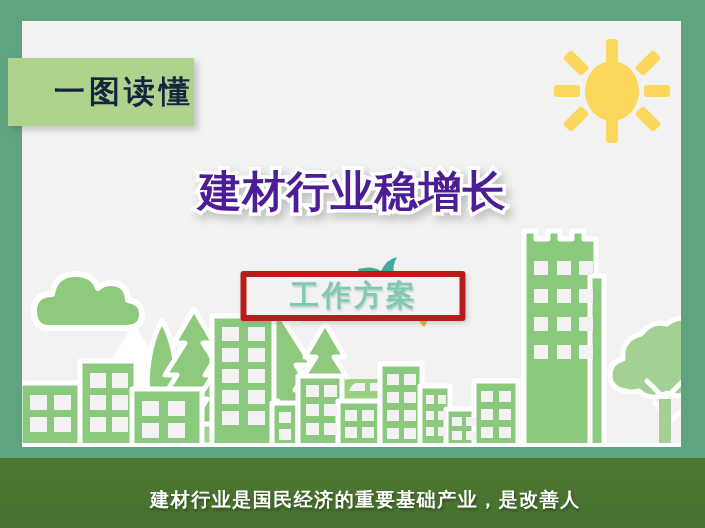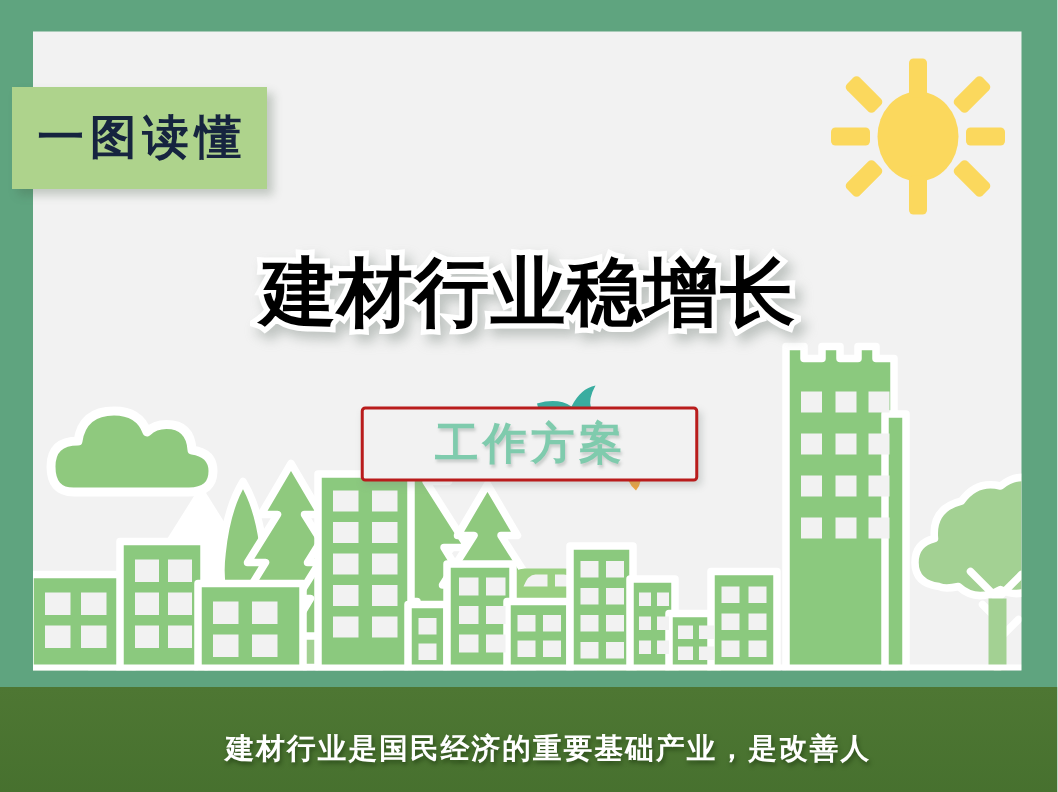--- a/index.html
+++ b/index.html
@@ -28,27 +28,27 @@
     height: 426px;
     background: #f2f2f2;
     overflow: hidden;
   }
 
   
   #badge {
     position: absolute;
     left: 8px;
     top: 58px;
-    width: 170px;
+    width: 186px;
     height: 68px;
     background: #aed38c;
     box-shadow: 4px 4px 6px rgba(70,90,70,0.28);
     display: flex;
     align-items: center;
-    justify-content: center;
+    justify-content: flex-end;
     z-index: 30;
   }
   #badge .txt {
     font-family: "Liberation Serif", serif;
     font-size: 31px;
     font-weight: 700;
     color: #16243f;
     letter-spacing: 4px;
     text-indent: 4px;
   }
@@ -58,39 +58,39 @@
     position: absolute;
     left: 0;
     top: 170px;
     width: 705px;
     text-align: center;
     z-index: 25;
   }
   #title {
     display: inline-block;
     font-family: "DejaVu Sans", sans-serif;
-    font-size: 50px;
+    font-size: 43px;
     font-weight: 700;
     line-height: 1;
-    color: #000000;
+    color: #4c1d95;
     letter-spacing: 1px;
     -webkit-text-stroke: 7px #ffffff;
     paint-order: stroke fill;
     filter: drop-shadow(4px 5px 4px rgba(120,130,125,0.42));
   }
 
   
   #subtitle-box {
     position: absolute;
     left: 50%;
     transform: translateX(-50%);
     top: 271px;
     width: 225px;
     height: 50px;
-    border: 2px solid #b91c1c;
+    border: 6px solid #b91c1c;
     border-radius: 3px;
     background: #f2f2f2;
     display: flex;
     align-items: center;
     justify-content: center;
     box-shadow: 2px 3px 5px rgba(130,140,135,0.30);
     z-index: 26;
   }
   #subtitle-box .txt {
     font-family: "DejaVu Sans", sans-serif;

